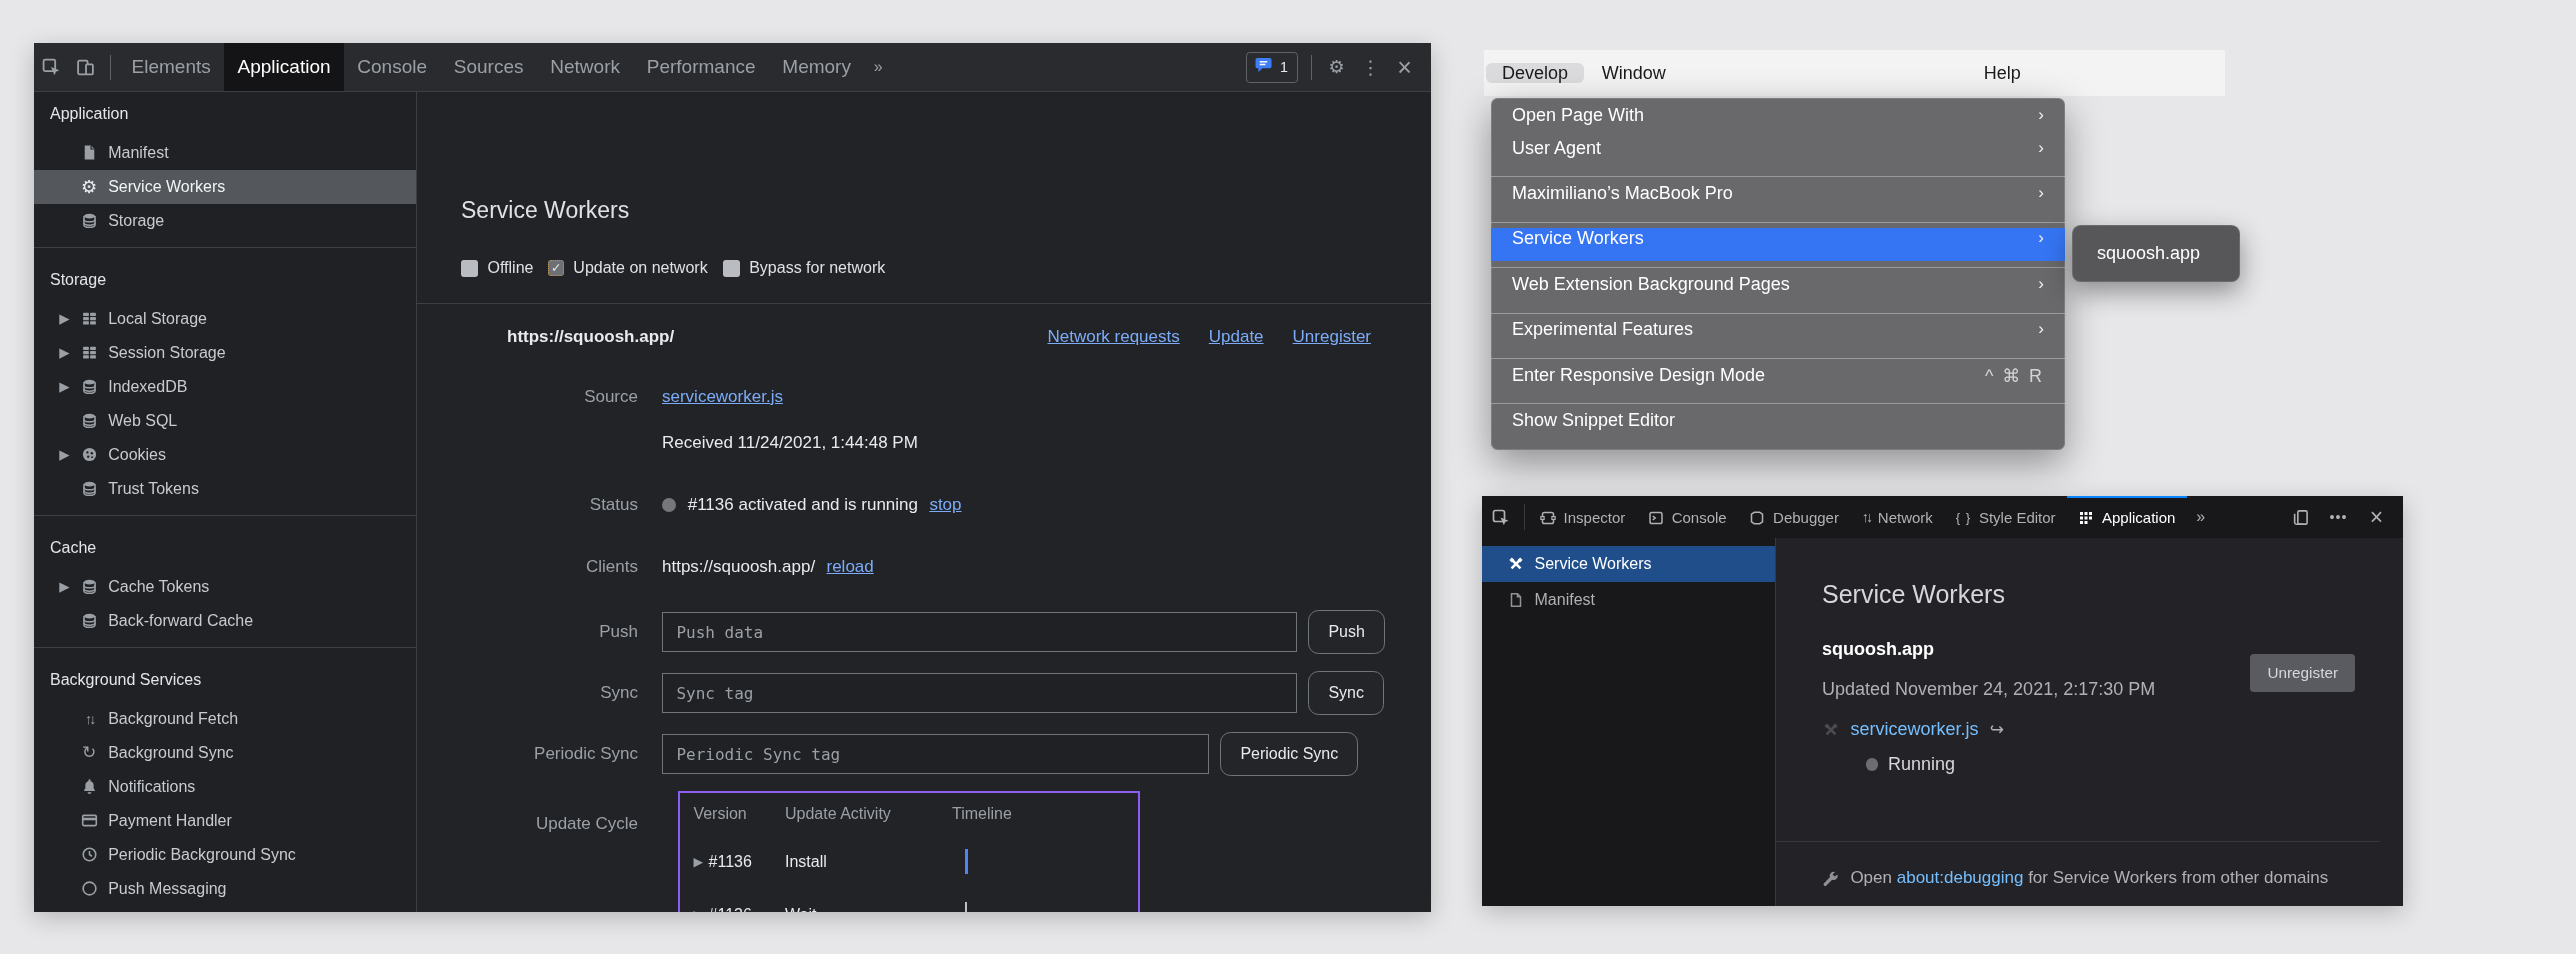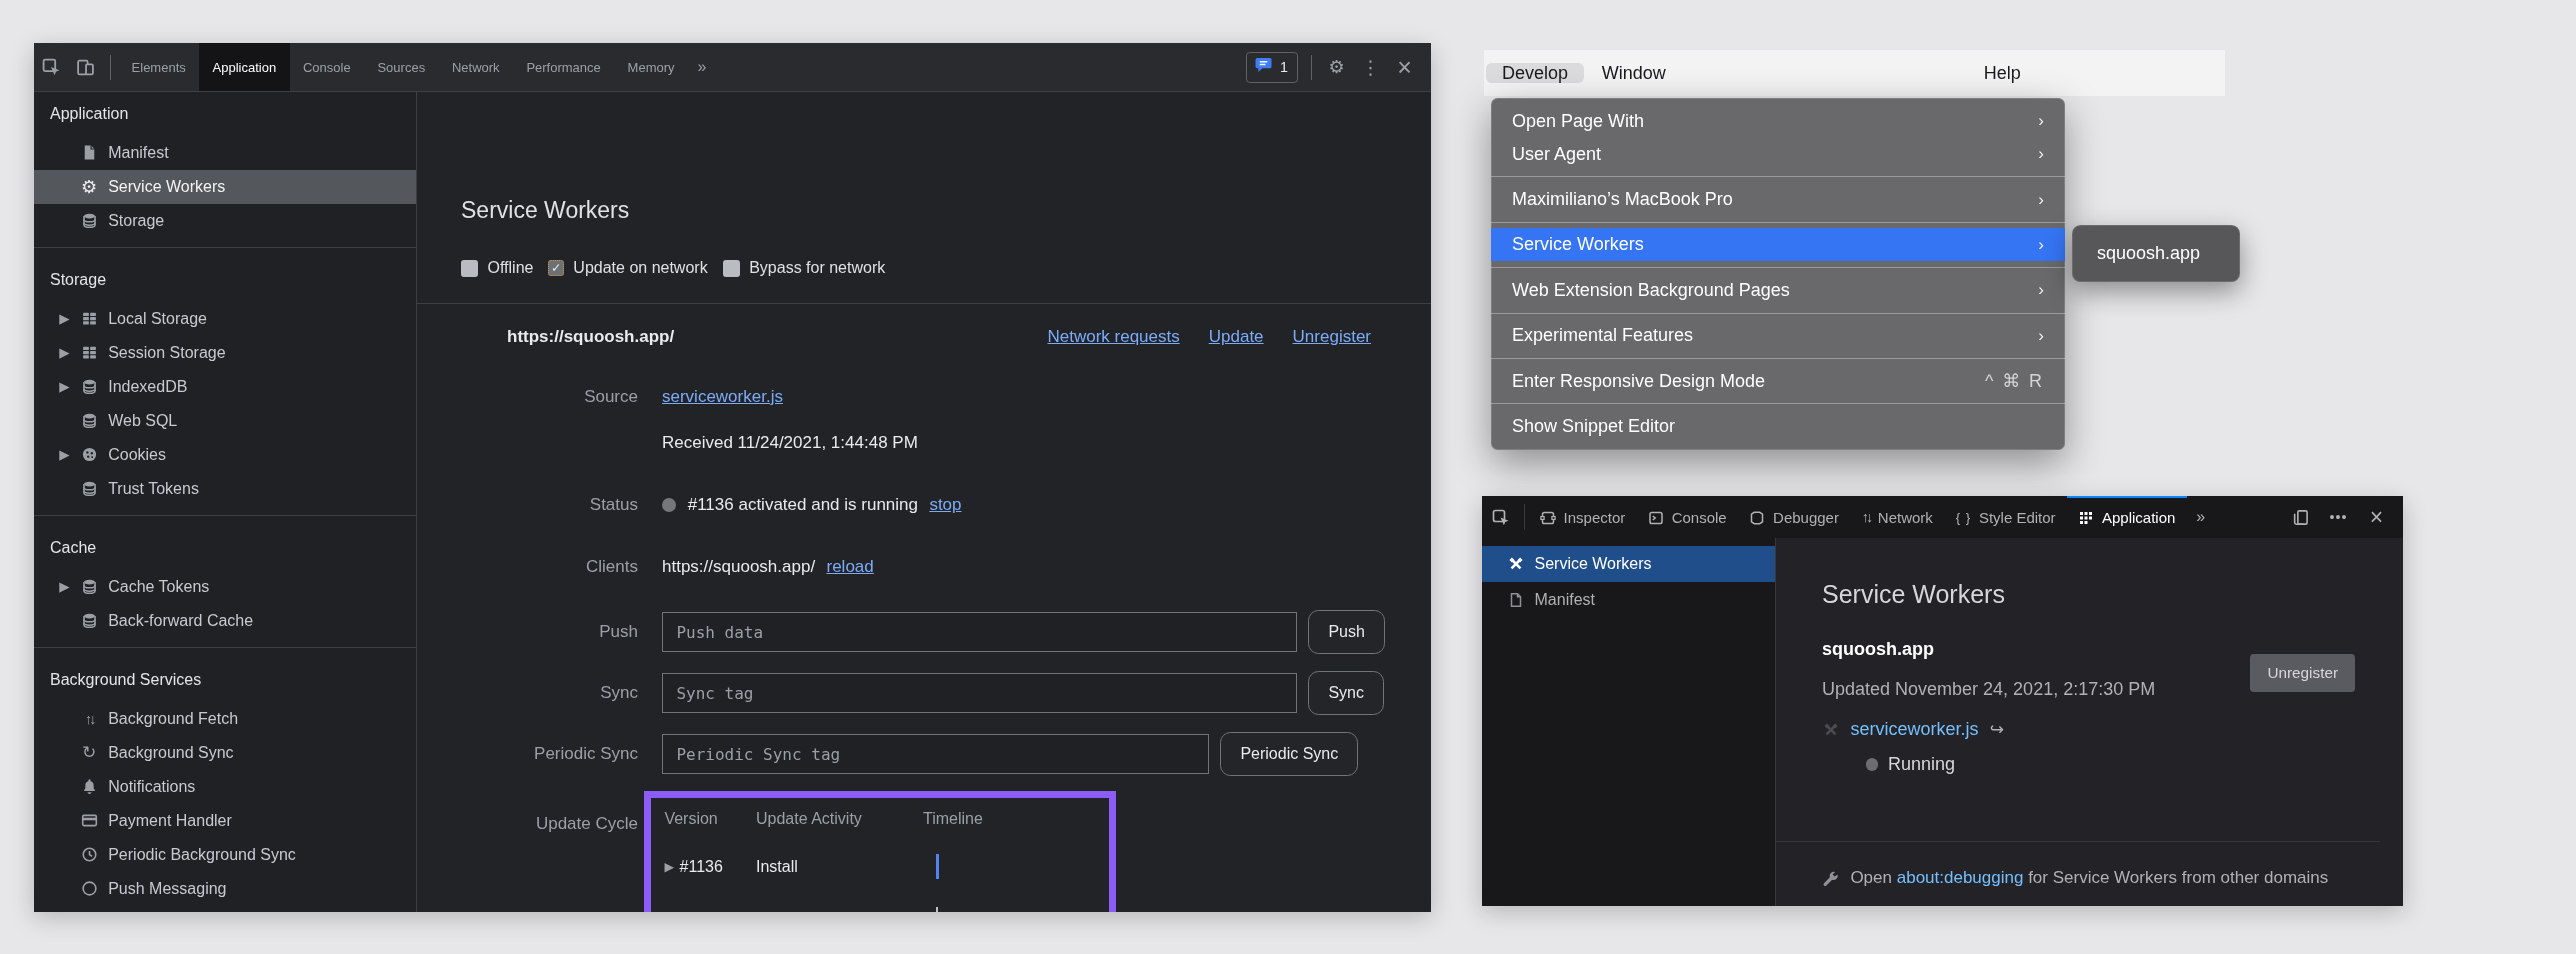--- a/index.html
+++ b/index.html
@@ -9,21 +9,21 @@
   .svgi{display:inline-block;vertical-align:middle}
 
   
   #chrome-win{position:absolute;left:34px;top:43px;width:1397px;height:869px;
     background:#222327;color:#e8eaed;display:flex;flex-direction:column;
     box-shadow:0 5.7px 23px rgba(0,0,0,.22)}
   .c-tabbar{height:48px;background:#2a2b2e;border-bottom:1px solid #3c4043;
     display:flex;align-items:center;flex:none;color:#9aa0a6}
   .c-icobtn{width:34px;height:48px;display:flex;align-items:center;justify-content:center}
   .c-vsep{width:1px;height:25px;background:#5f6368;margin:0 7.6px}
-  .c-tab{padding:0 13.4px;height:48px;display:flex;align-items:center;font-size:13px;color:#9aa0a6}
+  .c-tab{padding:0 13.4px;height:48px;display:flex;align-items:center;font-size:19px;color:#9aa0a6}
   .c-tab.active{background:#141416;color:#ffffff}
   .c-tab-more{padding:0 9.5px;font-size:16px}
   .c-right{margin-left:auto;display:flex;align-items:center;padding-right:9.5px}
   .c-badge{border:1px solid #5f6368;border-radius:3.8px;height:29px;display:flex;
     align-items:center;gap:6.7px;padding:0 8.6px;margin-right:5.7px}
   .c-badge-num{color:#e8eaed;font-size:14.3px}
   .c-glyph{font-size:19px;color:#9aa0a6;line-height:1}
   .c-close{font-size:25px;color:#9aa0a6;line-height:1}
 
   .c-body{flex:1;display:flex;min-height:0}
@@ -64,41 +64,41 @@
     font-family:"DejaVu Sans Mono",monospace;font-size:16px;height:40px;
     padding:0 13.4px;box-sizing:border-box;outline:none}
   .sw-input::placeholder{color:#9aa0a6}
   .in-wide{width:635px}
   .in-narrow{width:547px}
   .sw-btn{background:#242528;border:1px solid #70757a;border-radius:10.5px;color:#e8eaed;
     font-size:16px;height:44px;padding:0 19px;font-family:"Liberation Sans",sans-serif}
 
   .uc-row{position:absolute;left:44px;right:60px;top:699px;display:flex;align-items:flex-start}
   .uc-lbl{width:177px;flex:none;text-align:right;color:#9aa0a6;margin-top:23px}
-  .uc-table{margin-left:6px;width:458px;border:7px solid #8b5cf6;font-size:16px}
+  .uc-table{margin-left:40px;width:458px;border:2px solid #8b5cf6;font-size:16px}
   .uc-hrow{display:flex;align-items:center;height:42px;color:#9aa0a6}
   .uc-trow{display:flex;align-items:center;height:53px;color:#e8eaed}
   .uc-c1{width:105px;padding-left:13.4px;box-sizing:border-box;display:flex;align-items:center;gap:5.7px}
   .uc-c2{width:167px}
   .uc-c3{flex:1;position:relative;height:100%}
   .uc-arrow{color:#9aa0a6;font-size:12.4px}
   .tick-blue{position:absolute;left:13.4px;top:14.3px;width:2.9px;height:25px;background:#4e85f1}
   .tick-gray{position:absolute;left:13.4px;top:14.3px;width:1.9px;height:25px;background:#bdc1c6}
 
   
   #mac-menubar{position:absolute;left:1484px;top:50px;width:741px;height:46px;
     background:#f3f3f4;display:flex;align-items:center;color:#1a1a1c;font-size:18px}
   .mb-item{padding:0 16px;height:20px;display:flex;align-items:center;border-radius:5.7px;margin-left:1.9px}
   .mb-item.active{background:#dbdbde}
   .mb-help{margin-left:286px}
 
   #dev-menu{position:absolute;left:1491px;top:98px;width:574px;background:#69696c;
     border-radius:6.7px;box-shadow:0 13.4px 38px rgba(0,0,0,.38),inset 0 0 0 1px rgba(255,255,255,.14);
     padding:6.7px 0;color:#fff;font-size:18px}
-  .m-item{height:33px;display:flex;align-items:center;padding:0 21px}
+  .m-item{height:33px;display:flex;padding:0 21px}
   .m-item.selected{background:#3574f2}
   .m-chev{margin-left:auto;font-size:17px;color:#f0f0f2}
   .m-short{margin-left:auto;color:#d4d4d7;letter-spacing:1.9px}
   .m-sep{height:1px;background:rgba(255,255,255,.33);margin:5.7px 0}
 
   #dev-submenu{position:absolute;left:2072px;top:225px;width:168px;height:57px;
     background:#57575a;border-radius:8.6px;box-shadow:0 9.5px 27px rgba(0,0,0,.4),inset 0 0 0 1px rgba(255,255,255,.12);
     display:flex;align-items:center;padding:0 25px;box-sizing:border-box;color:#fff;font-size:18px}
 
   

